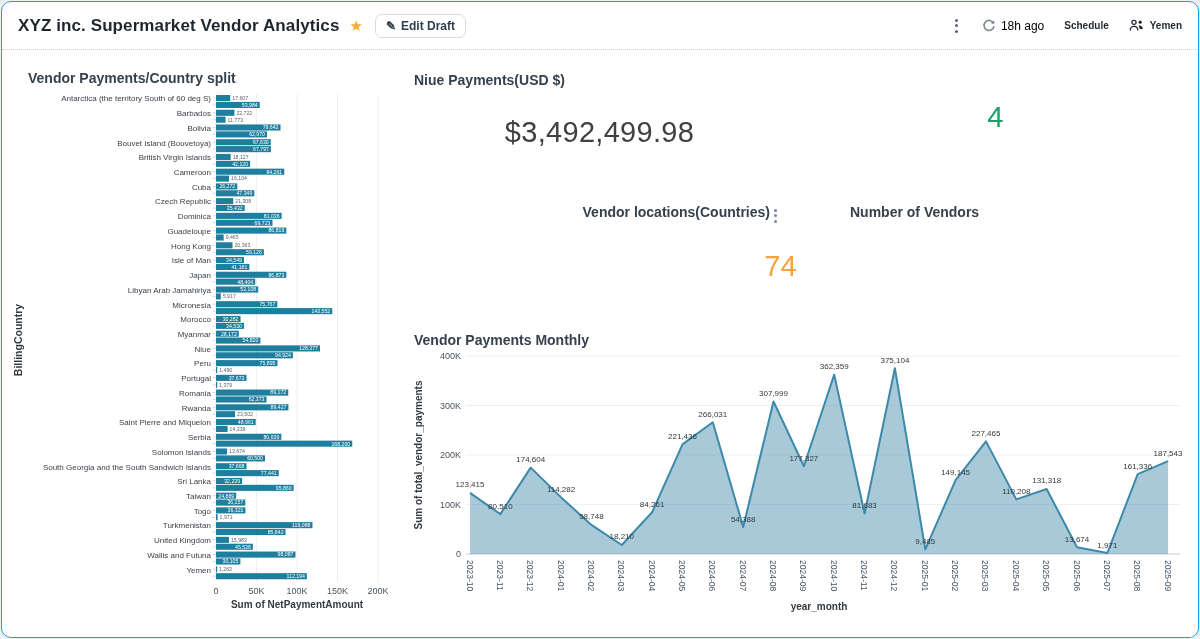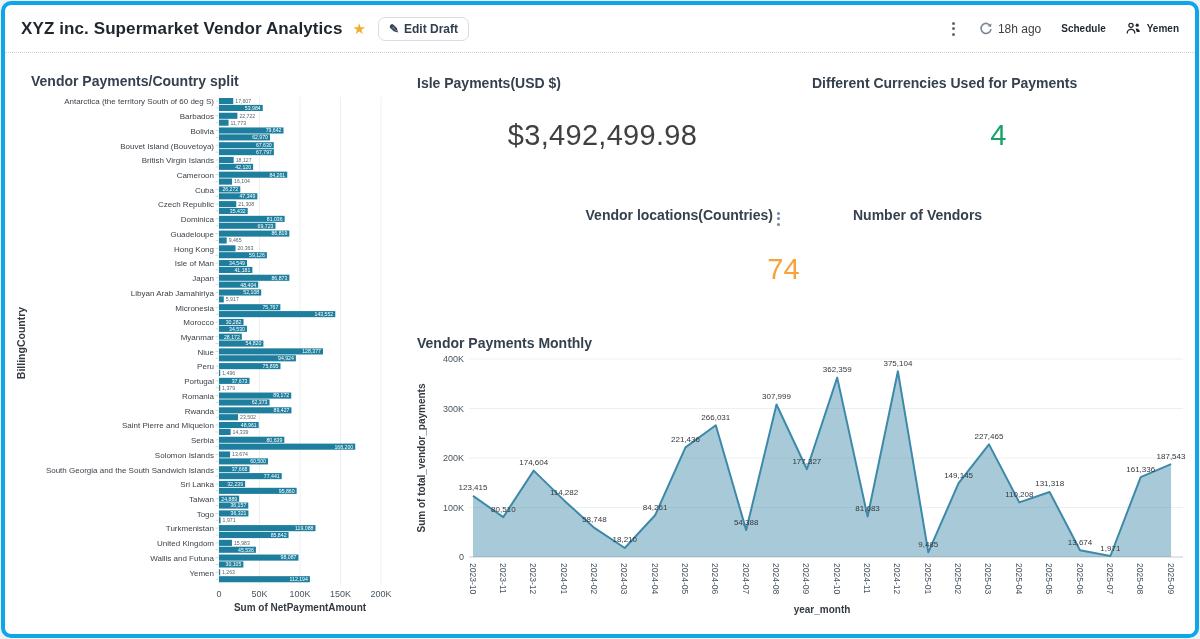--- a/index.html
+++ b/index.html
@@ -1,30 +1,30 @@
 <!DOCTYPE html>
 <html><head>
 <meta charset="utf-8">
 <style>
   * { box-sizing: border-box; }
   body { margin: 0; background: #eef1f4; font-family: "Liberation Sans", sans-serif; }
   .dashboard { position: relative; width: 1198px; height: 637px; background: #fff;
-    border: 4px solid #0ea5e9; border-radius: 10px; margin: 1px auto; overflow: hidden; }
+    border: 1px solid #0ea5e9; border-radius: 10px; margin: 1px auto; overflow: hidden; }
   header { display: flex; align-items: center; height: 48px; padding: 0 16px;
     border-bottom: 1px dotted #ccd3d8; }
   h1 { font-size: 17px; margin: 0; color: #1f262d; font-weight: 700; letter-spacing: .1px; }
   .star { color: #f2ae33; font-size: 15px; margin-left: 10px; cursor: pointer; }
   .edit-btn { display: inline-flex; align-items: center; gap: 5px; margin-left: 12px;
     border: 1px solid #d9dde2; border-radius: 7px; background: #fff; padding: 4px 10px;
     font-size: 12px; font-weight: 700; color: #30404f; font-family: inherit; cursor: pointer; }
   .hdr-right { margin-left: auto; display: flex; align-items: center; gap: 20px; }
   .kebab { display: inline-block; cursor: pointer; padding: 2px 4px; }
   .kebab i { display: block; width: 3px; height: 3px; border-radius: 50%; background: #5e6a76; margin: 2.5px auto; }
   .kebab.card-menu i { background: #7189a8; }
-  .refresh { color: #404040; font-size: 12px; display: inline-flex; align-items: center; gap: 5px; cursor: pointer; }
+  .refresh { color: #000000; font-size: 12px; display: inline-flex; align-items: center; gap: 5px; cursor: pointer; }
   .txt-btn { background: none; border: none; font-size: 10px; font-weight: 700; color: #1f262d;
     display: inline-flex; align-items: center; gap: 6px; font-family: inherit; cursor: pointer; padding: 0; }
   .card { position: absolute; background: #fff; }
   .card h2 { font-size: 14px; font-weight: 700; color: #35414e; margin: 0; }
   .left-card { left: 8px; top: 52px; width: 392px; height: 585px; padding: 16px 0 0 18px; }
   .left-card svg { position: absolute; left: 0; top: 38px; }
   .scorecard { display: flex; flex-direction: column; }
   .scorecard .sc-head { display: flex; align-items: flex-start; padding: 14px 16px 0 12px; }
   .scorecard h2 { flex: 1; }
   .sc-value { flex: 1; display: flex; align-items: center; justify-content: center;
@@ -319,29 +319,26 @@
           <rect x="206" y="474.264" width="1.2" height="6.1" fill="#1e7e9e"></rect>
           <text x="209.02303" y="479.214" font-size="5.2" fill="#59646e" text-anchor="start">1,263</text>
           <line x1="202.6" y1="484.214" x2="205.4" y2="484.214" stroke="#c9ced3" stroke-width="0.8"></line>
           <rect x="206" y="481.164" width="90.87714" height="6.1" fill="#1e7e9e"></rect>
           <text x="294.87714" y="486.114" font-size="5.2" fill="#ffffff" text-anchor="end">112,194</text>
         </svg>
     </section>
 
     <section class="card scorecard" id="card-tp">
       <div class="sc-head">
-          <h2>Isle Payments(USD $)</h2>
+          <h2>Niue Payments(USD $)</h2>
         </div>
       <div class="sc-value" style="color: #404040;">$3,492,499.98</div>
     </section>
 
     <section class="card scorecard" id="card-dc">
-      <div class="sc-head">
-          <h2>Different Currencies Used for Payments</h2>
-        </div>
       <div class="sc-value" style="color: rgb(23, 162, 102);">4</div>
     </section>
 
     <section class="card scorecard" id="card-vl">
       <div class="sc-head">
         <h2>Vendor locations(Countries)</h2>
         <span class="kebab card-menu">
             <i></i>
             <i></i>
             <i></i>

